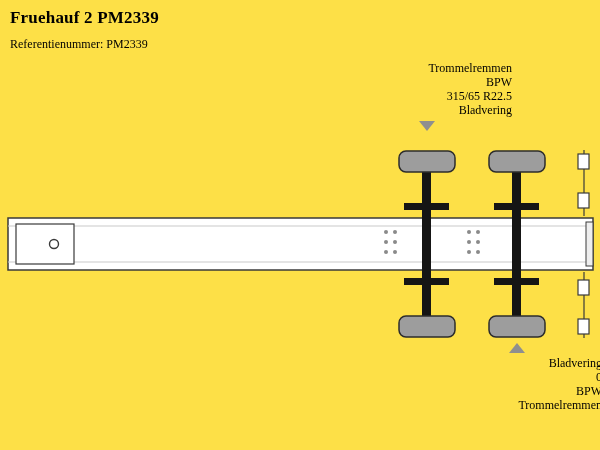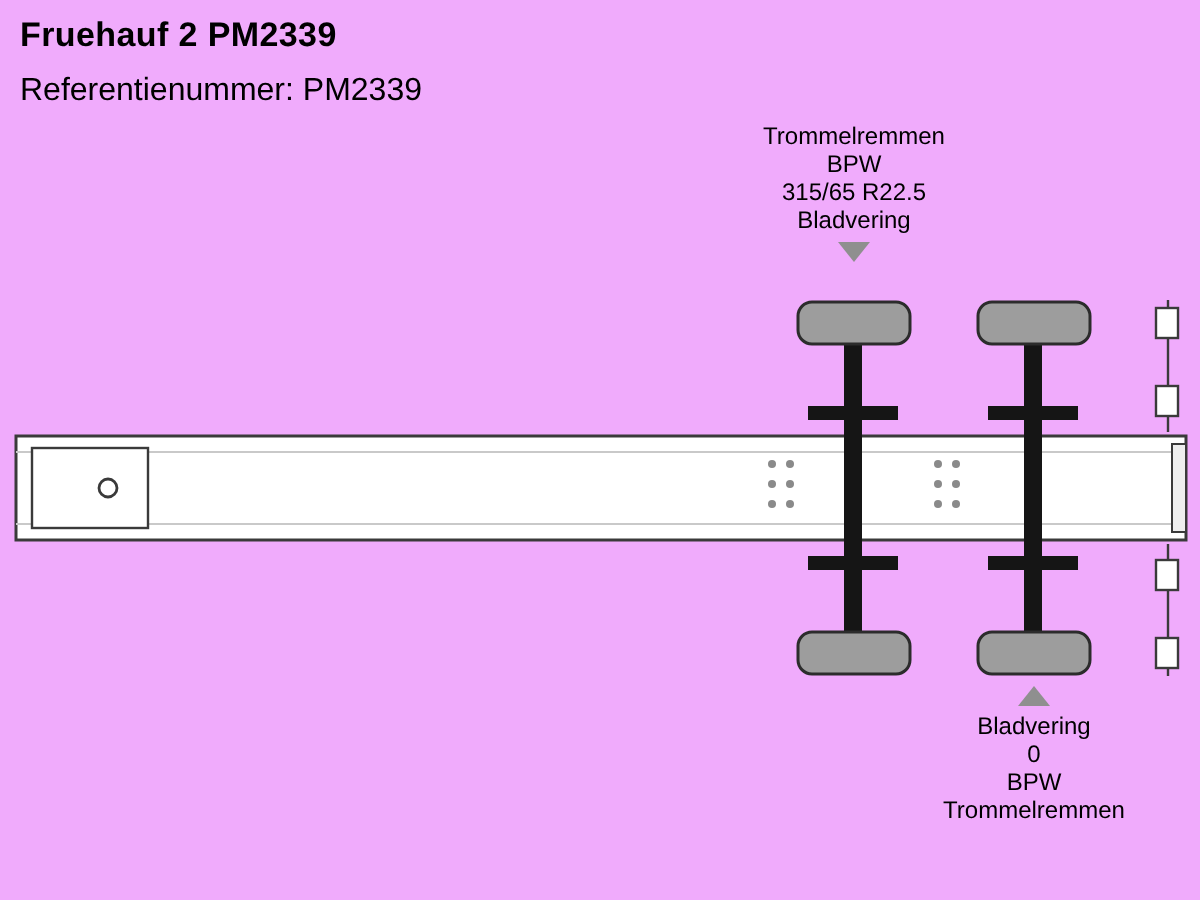--- a/index.html
+++ b/index.html
@@ -1,22 +1,22 @@
 <!DOCTYPE html>
 <html><head>
 <meta charset="utf-8">
 <style>
   html,body{margin:0;padding:0;background:#ffffff;}
   .canvas{
-    position:relative;width:600px;height:450px;background:#f0abfc;
-    font-family:Liberation Sans, sans-serif;color:#000;overflow:hidden;
+    position:relative;width:600px;height:450px;background:#fde047;
+    font-family:Liberation Serif, serif;color:#000;overflow:hidden;
   }
   .title{position:absolute;left:10px;top:8px;font-size:17px;font-weight:bold;letter-spacing:.2px;}
-  .ref{position:absolute;left:10px;top:37px;font-size:16px;}
-  .ann{position:absolute;width:170px;text-align:center;font-size:12px;line-height:14px;}
+  .ref{position:absolute;left:10px;top:37px;font-size:12px;}
+  .ann{position:absolute;width:170px;text-align:right;font-size:12px;line-height:14px;}
   .ann-top{left:342px;top:61px;}
   .ann-bottom{left:432px;top:343px;}
   .arrow-down{width:0;height:0;border-left:8px solid transparent;border-right:8px solid transparent;
     border-top:10px solid #8f8f8f;margin:4px auto 0;}
   .arrow-up{width:0;height:0;border-left:8px solid transparent;border-right:8px solid transparent;
     border-bottom:10px solid #8f8f8f;margin:0 auto 3px;}
   svg.diagram{position:absolute;left:0;top:0;}
 </style>
 </head>
 <body>

